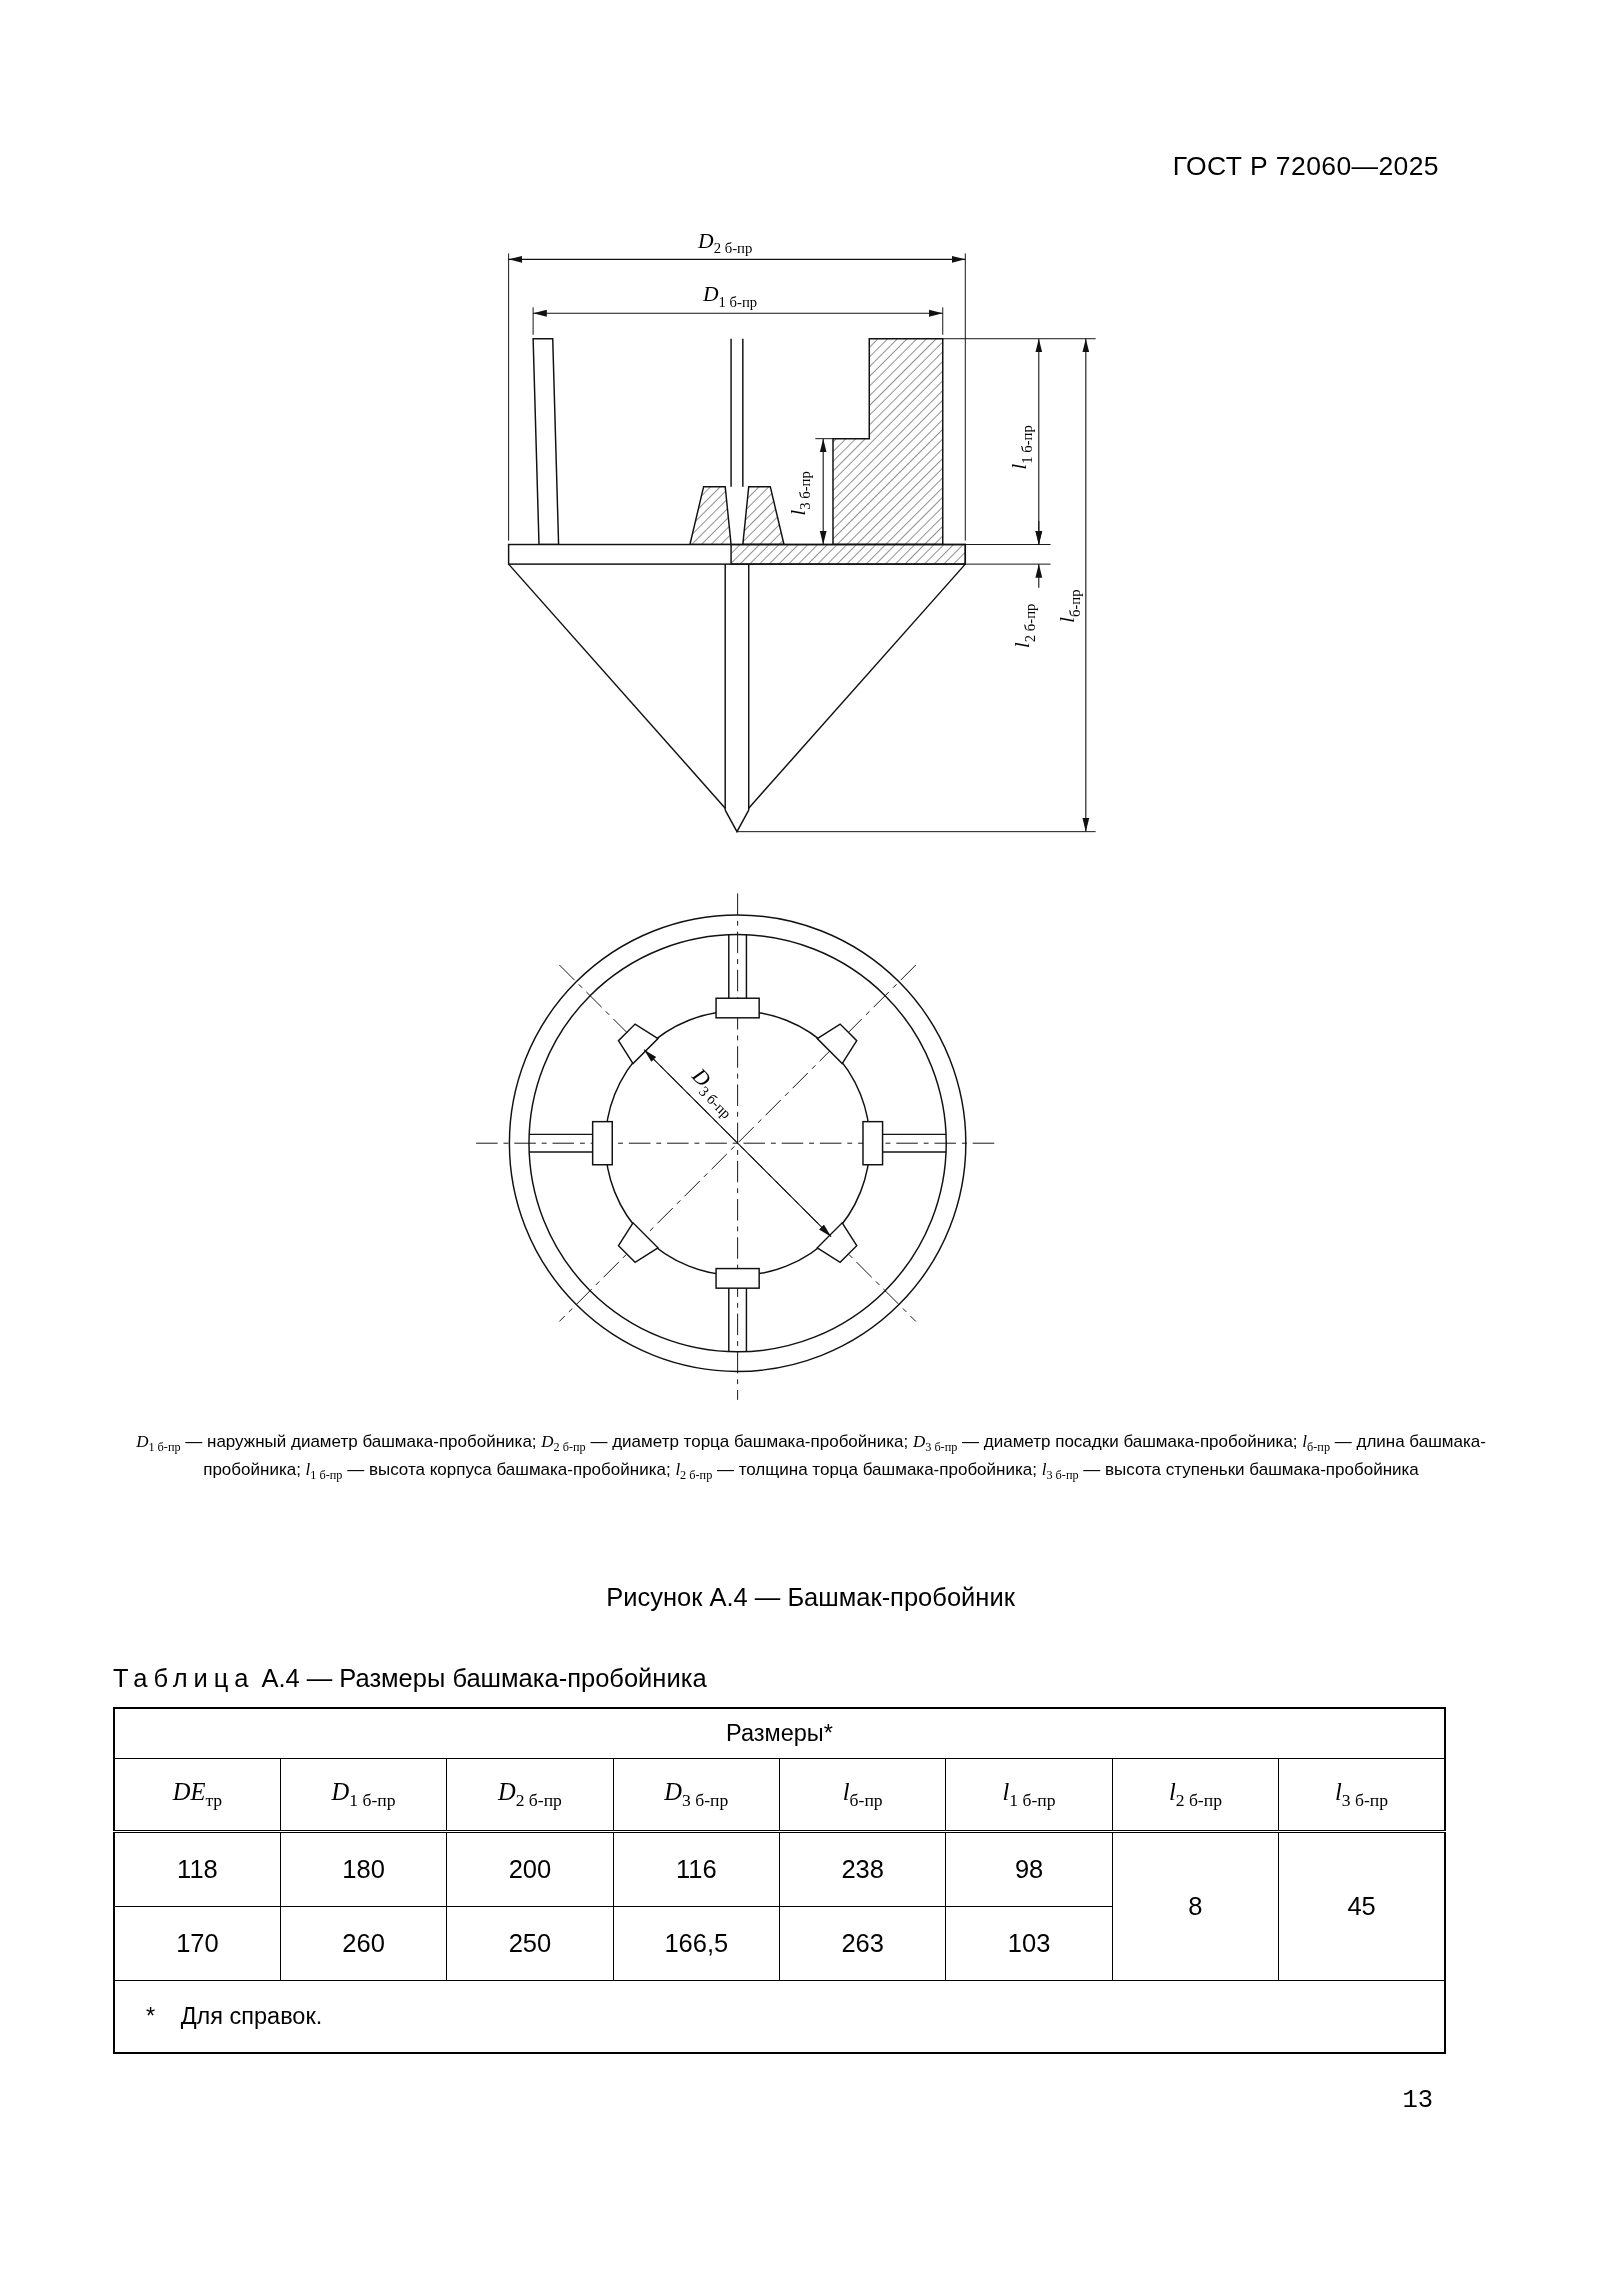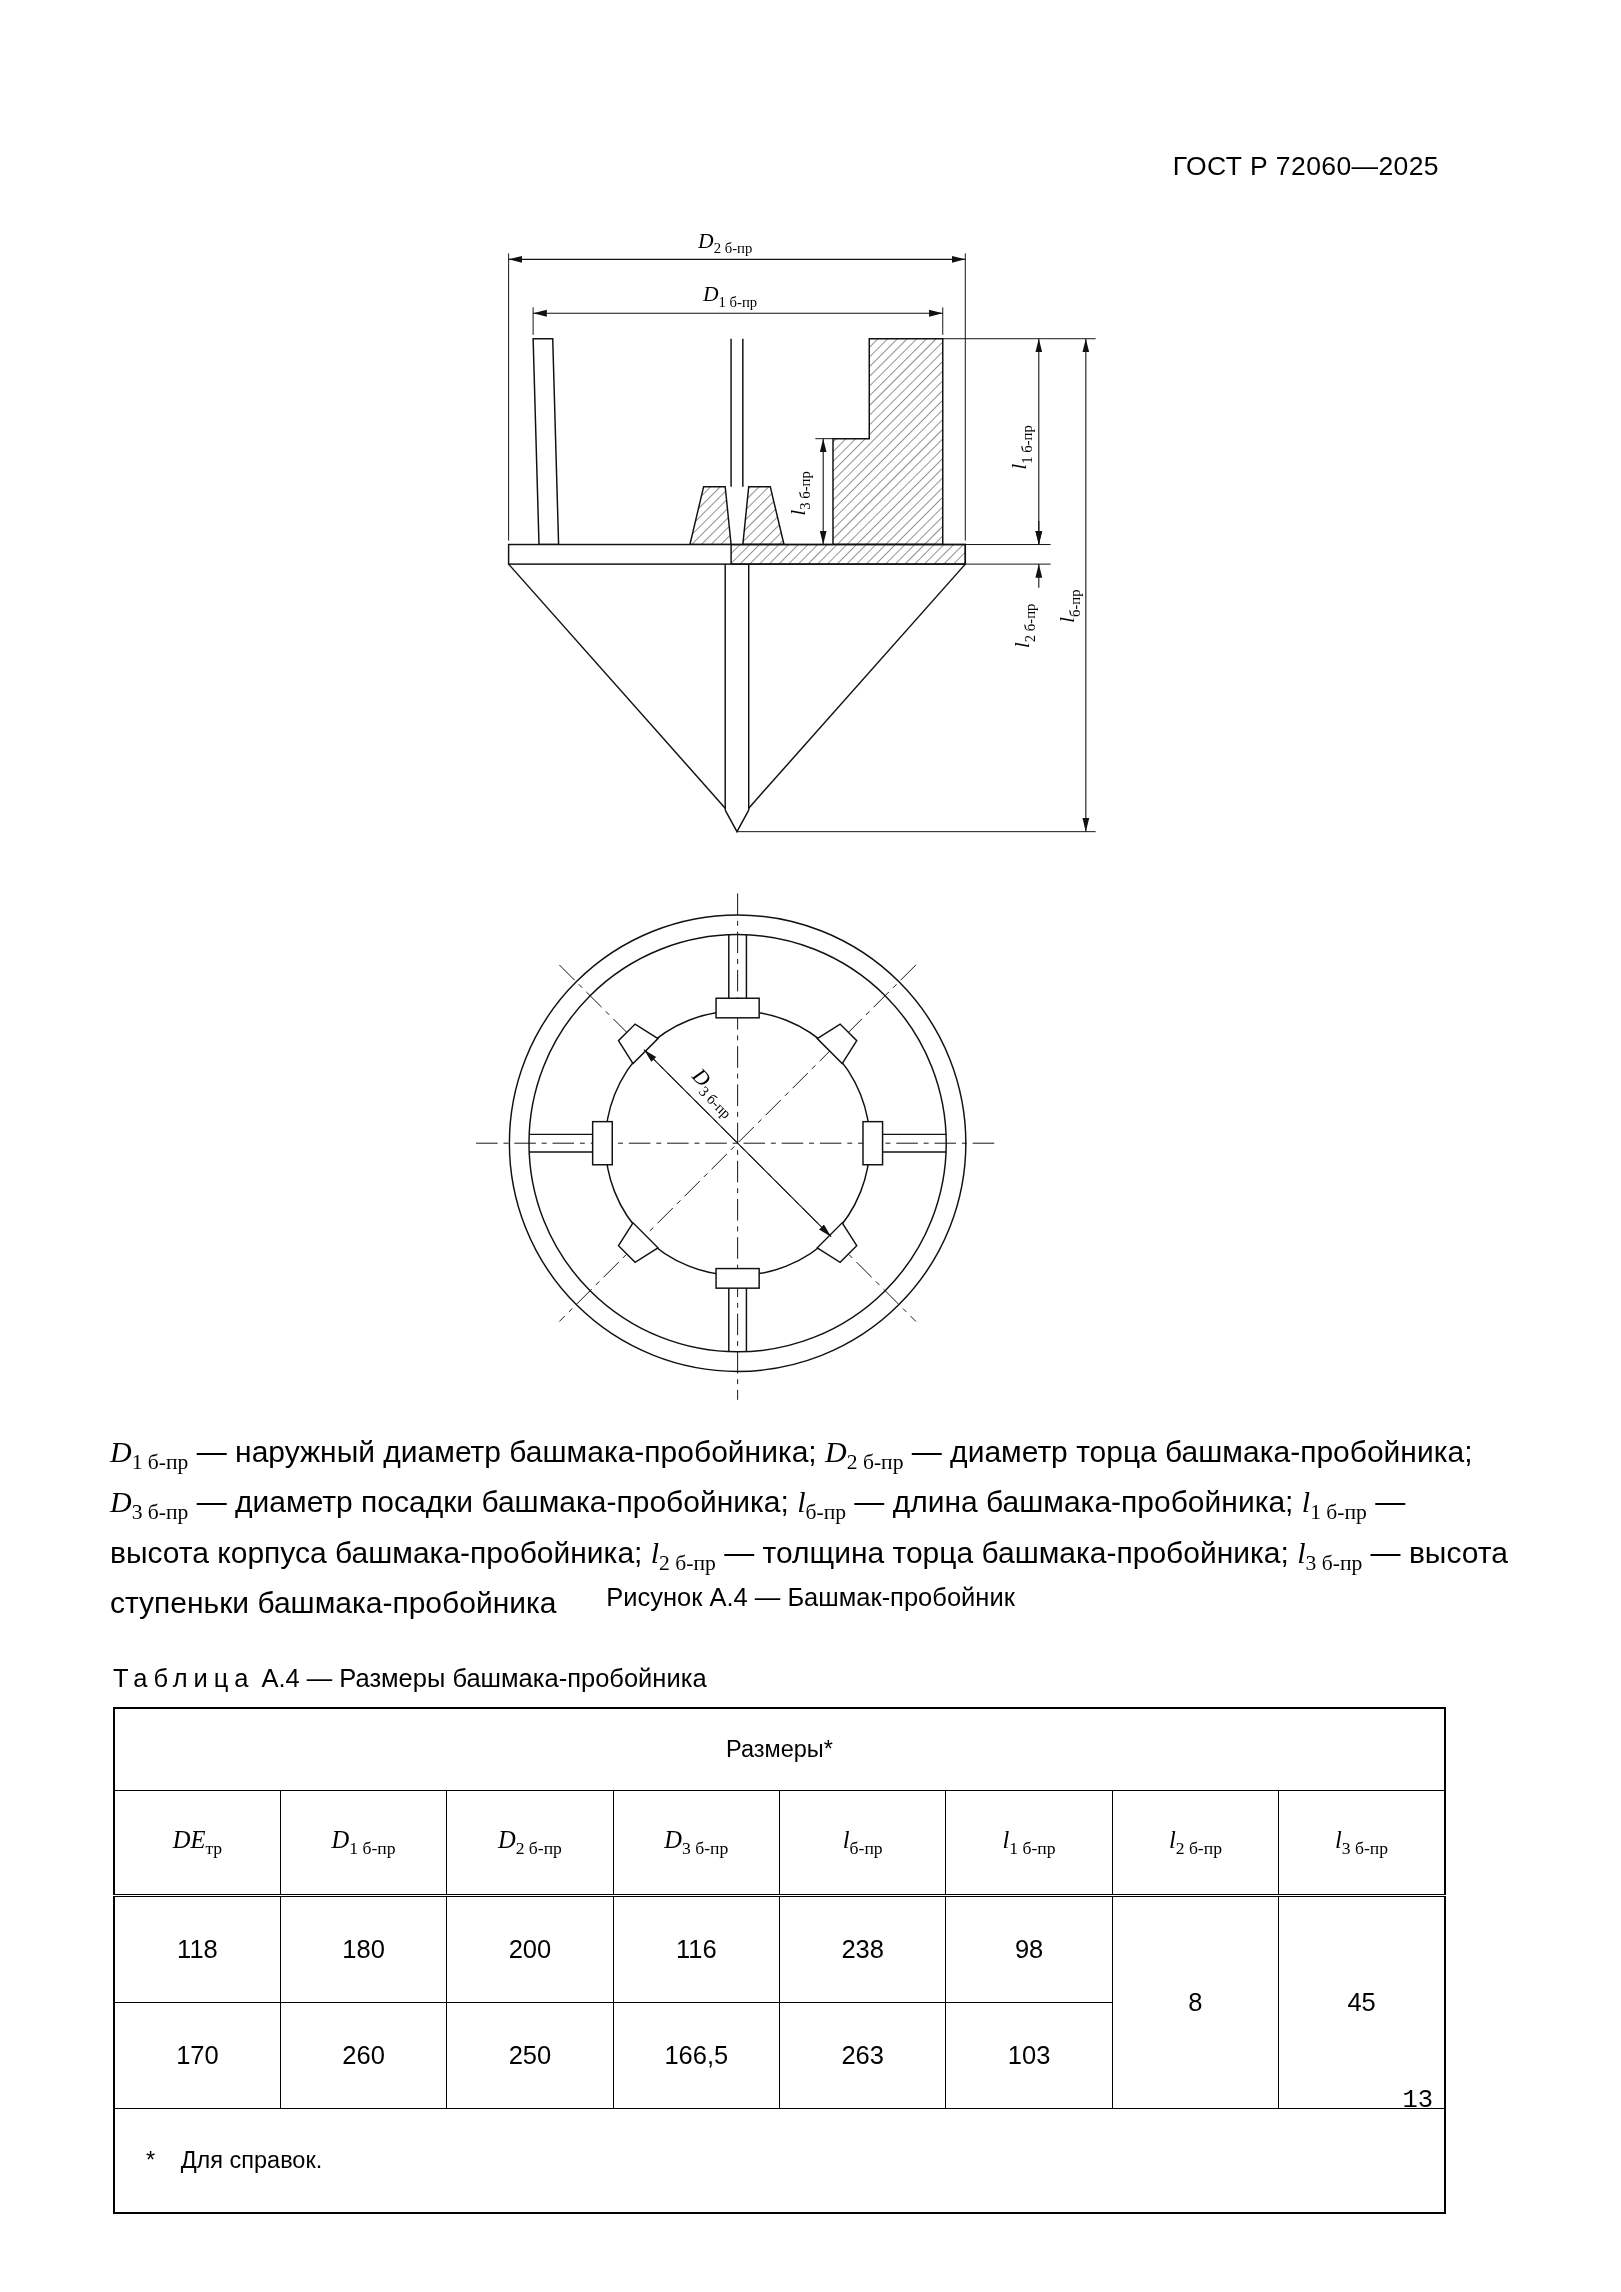--- a/index.html
+++ b/index.html
@@ -21,32 +21,32 @@
   .ext { stroke:#111; stroke-width:1; fill:none; }
   .cl  { stroke:#111; stroke-width:1; fill:none; stroke-dasharray:22 6 5 6; }
 
   svg text { font-family:"Liberation Serif", serif; font-style:italic; font-size:22px; fill:#000; }
   svg tspan.s { font-size:15px; font-style:normal; }
 
   .var { font-style:italic; font-family:"Liberation Serif", serif; }
   sub { font-size:0.72em; font-family:"Liberation Serif", serif; font-style:normal; }
 
   .legend { position:absolute; left:110px; width:1402px; top:1429px;
-            font-size:30px; line-height:1.55; text-align:left; }
+            font-size:17px; line-height:1.55; text-align:center; }
   .caption { position:absolute; left:0; width:1621px; top:1547px;
              text-align:center; font-size:25.5px;margin-top:36px; }
 
   .table-title { position:absolute; left:113px; top:1664px; font-size:25.5px; }
   .table-title .spaced { letter-spacing:5.9px;margin-top:40px; }
 
   table.dims { position:absolute; left:113px; top:1707px; width:1333px;
                border-collapse:collapse; table-layout:fixed;
                border:2px solid #000; }
   table.dims th, table.dims td { border:1px solid #000; text-align:center;
-               vertical-align:middle; font-weight:normal; padding:16px; }
+               vertical-align:middle; font-weight:normal; padding:0; }
   tr.span-row th { font-size:23.5px; height:49px; font-family:"Liberation Sans", sans-serif; }
   tr.cols-row th { font-size:24.5px; height:71px; border-bottom:3.4px double #000; }
   tbody td { font-size:25.5px; height:73px; }
   tr.footnote-row td { text-align:left; font-size:23.5px; height:71px; padding-left:31px;border-radius:8px; }
   tr.footnote-row .mark { display:inline-block; margin-right:25.5px; }
 
   .page-number { position:absolute; top:2086px; right:188px; font-size:25.5px;font-family:Liberation Mono, monospace; }
 </style>
 </head>
 <body>

